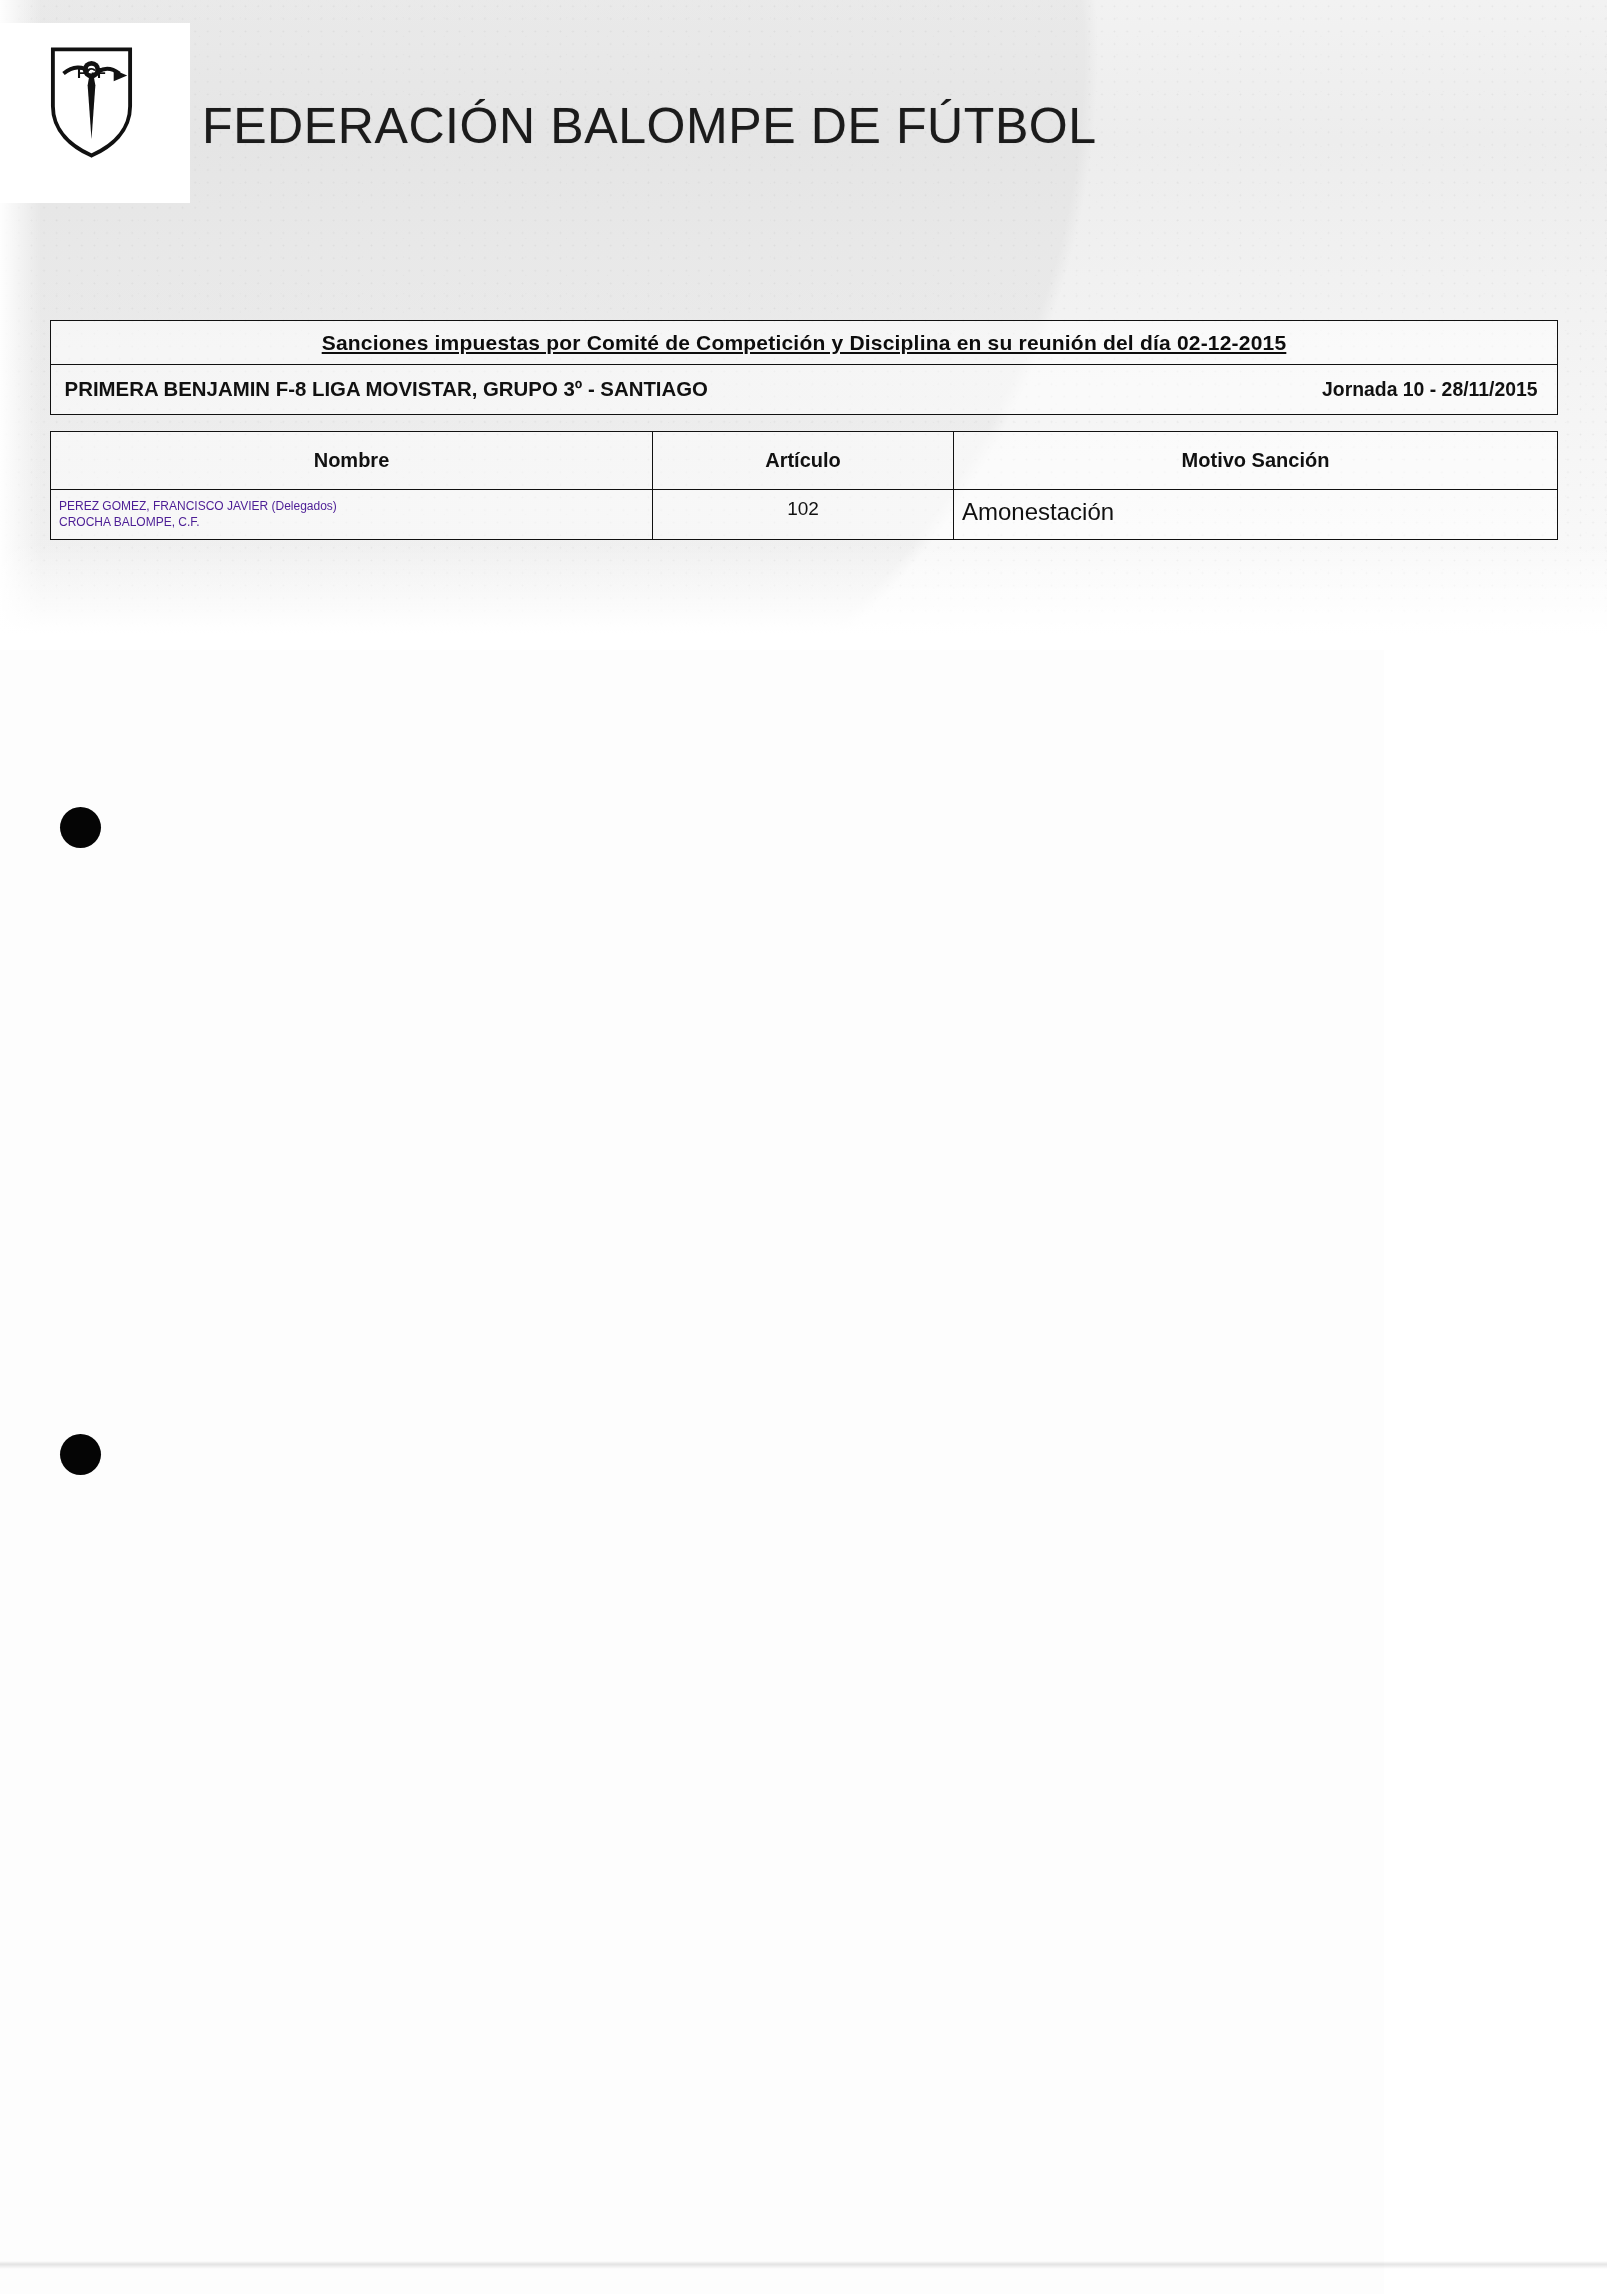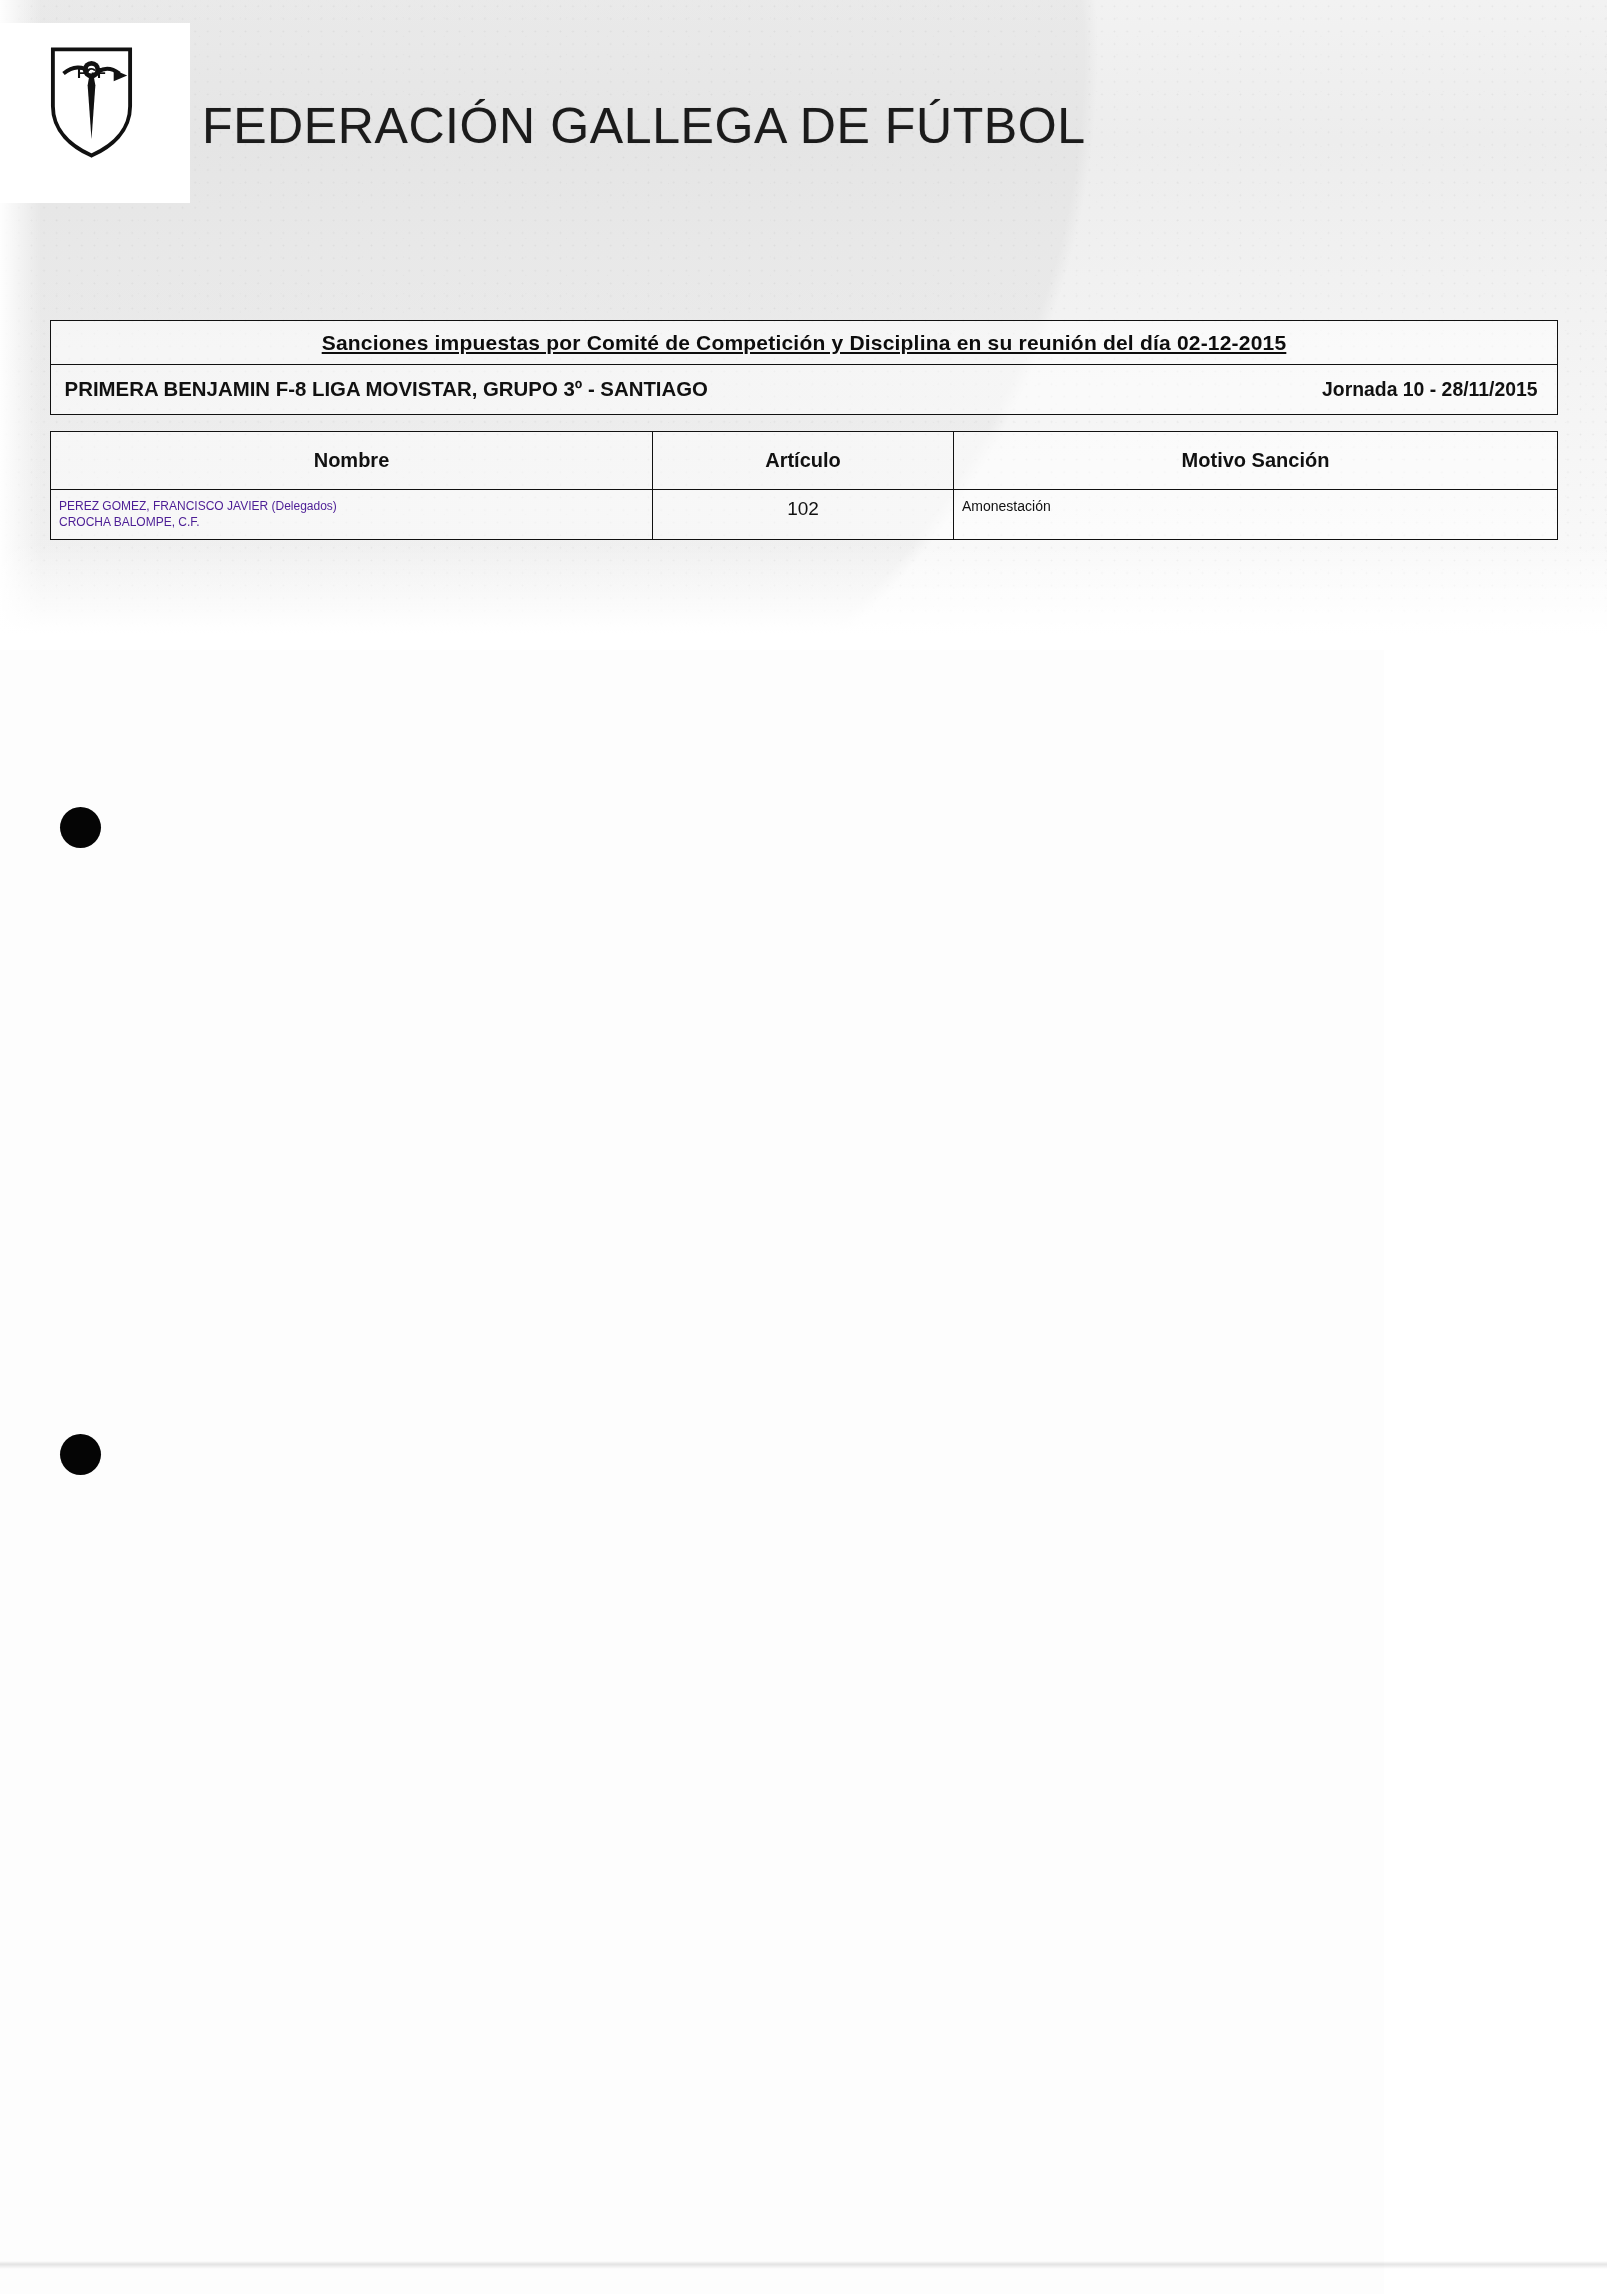--- a/index.html
+++ b/index.html
@@ -183,21 +183,21 @@
     white-space: pre-line;
   }
   td.cell-articulo {
     text-align: center;
     padding-top: 10.7px;
     font-size: 19px;
     color: #111;
   }
   td.cell-motivo {
     padding: 10.7px 0 0 13.6px;
-    font-size: 14px;
+    font-size: 24px;
     color: #111;
   }
 
   
   .hole {
     position: absolute;
     width: 41px;
     height: 41px;
     border-radius: 50%;
     background: #050505;
@@ -234,21 +234,21 @@
         <path d="M43 18 L47 40 L43 96 L39 40 Z" fill="#111111"></path>
         <circle cx="43" cy="24" r="9" fill="#111111"></circle>
         <circle cx="43" cy="24" r="4" fill="#ffffff"></circle>
         <path d="M14 28 C24 20 34 20 40 26" stroke="#111111" stroke-width="4" fill="none"></path>
         <path d="M72 28 C64 22 56 22 50 26" stroke="#111111" stroke-width="4" fill="none"></path>
         <path d="M66 24 L80 30 L66 36 Z" fill="#111111"></path>
         <text x="43" y="33" font-family="'Liberation Sans', sans-serif" font-size="15" font-weight="bold" text-anchor="middle" fill="#111111">FGF</text>
       </svg>
     </div>
 
-    <div class="fed-title">FEDERACIÓN GALLEGA DE FÚTBOL</div>
+    <div class="fed-title">FEDERACIÓN BALOMPE DE FÚTBOL</div>
   </div>
 
   <div class="doc">
 
     <div class="banner">
       <span class="banner-text">Sanciones impuestas por Comité de Competición y Disciplina en su reunión del día 02-12-2015</span>
     </div>
 
     <div class="comp-row">
       <span class="comp-name">PRIMERA BENJAMIN F-8 LIGA MOVISTAR,  GRUPO 3º - SANTIAGO</span>

